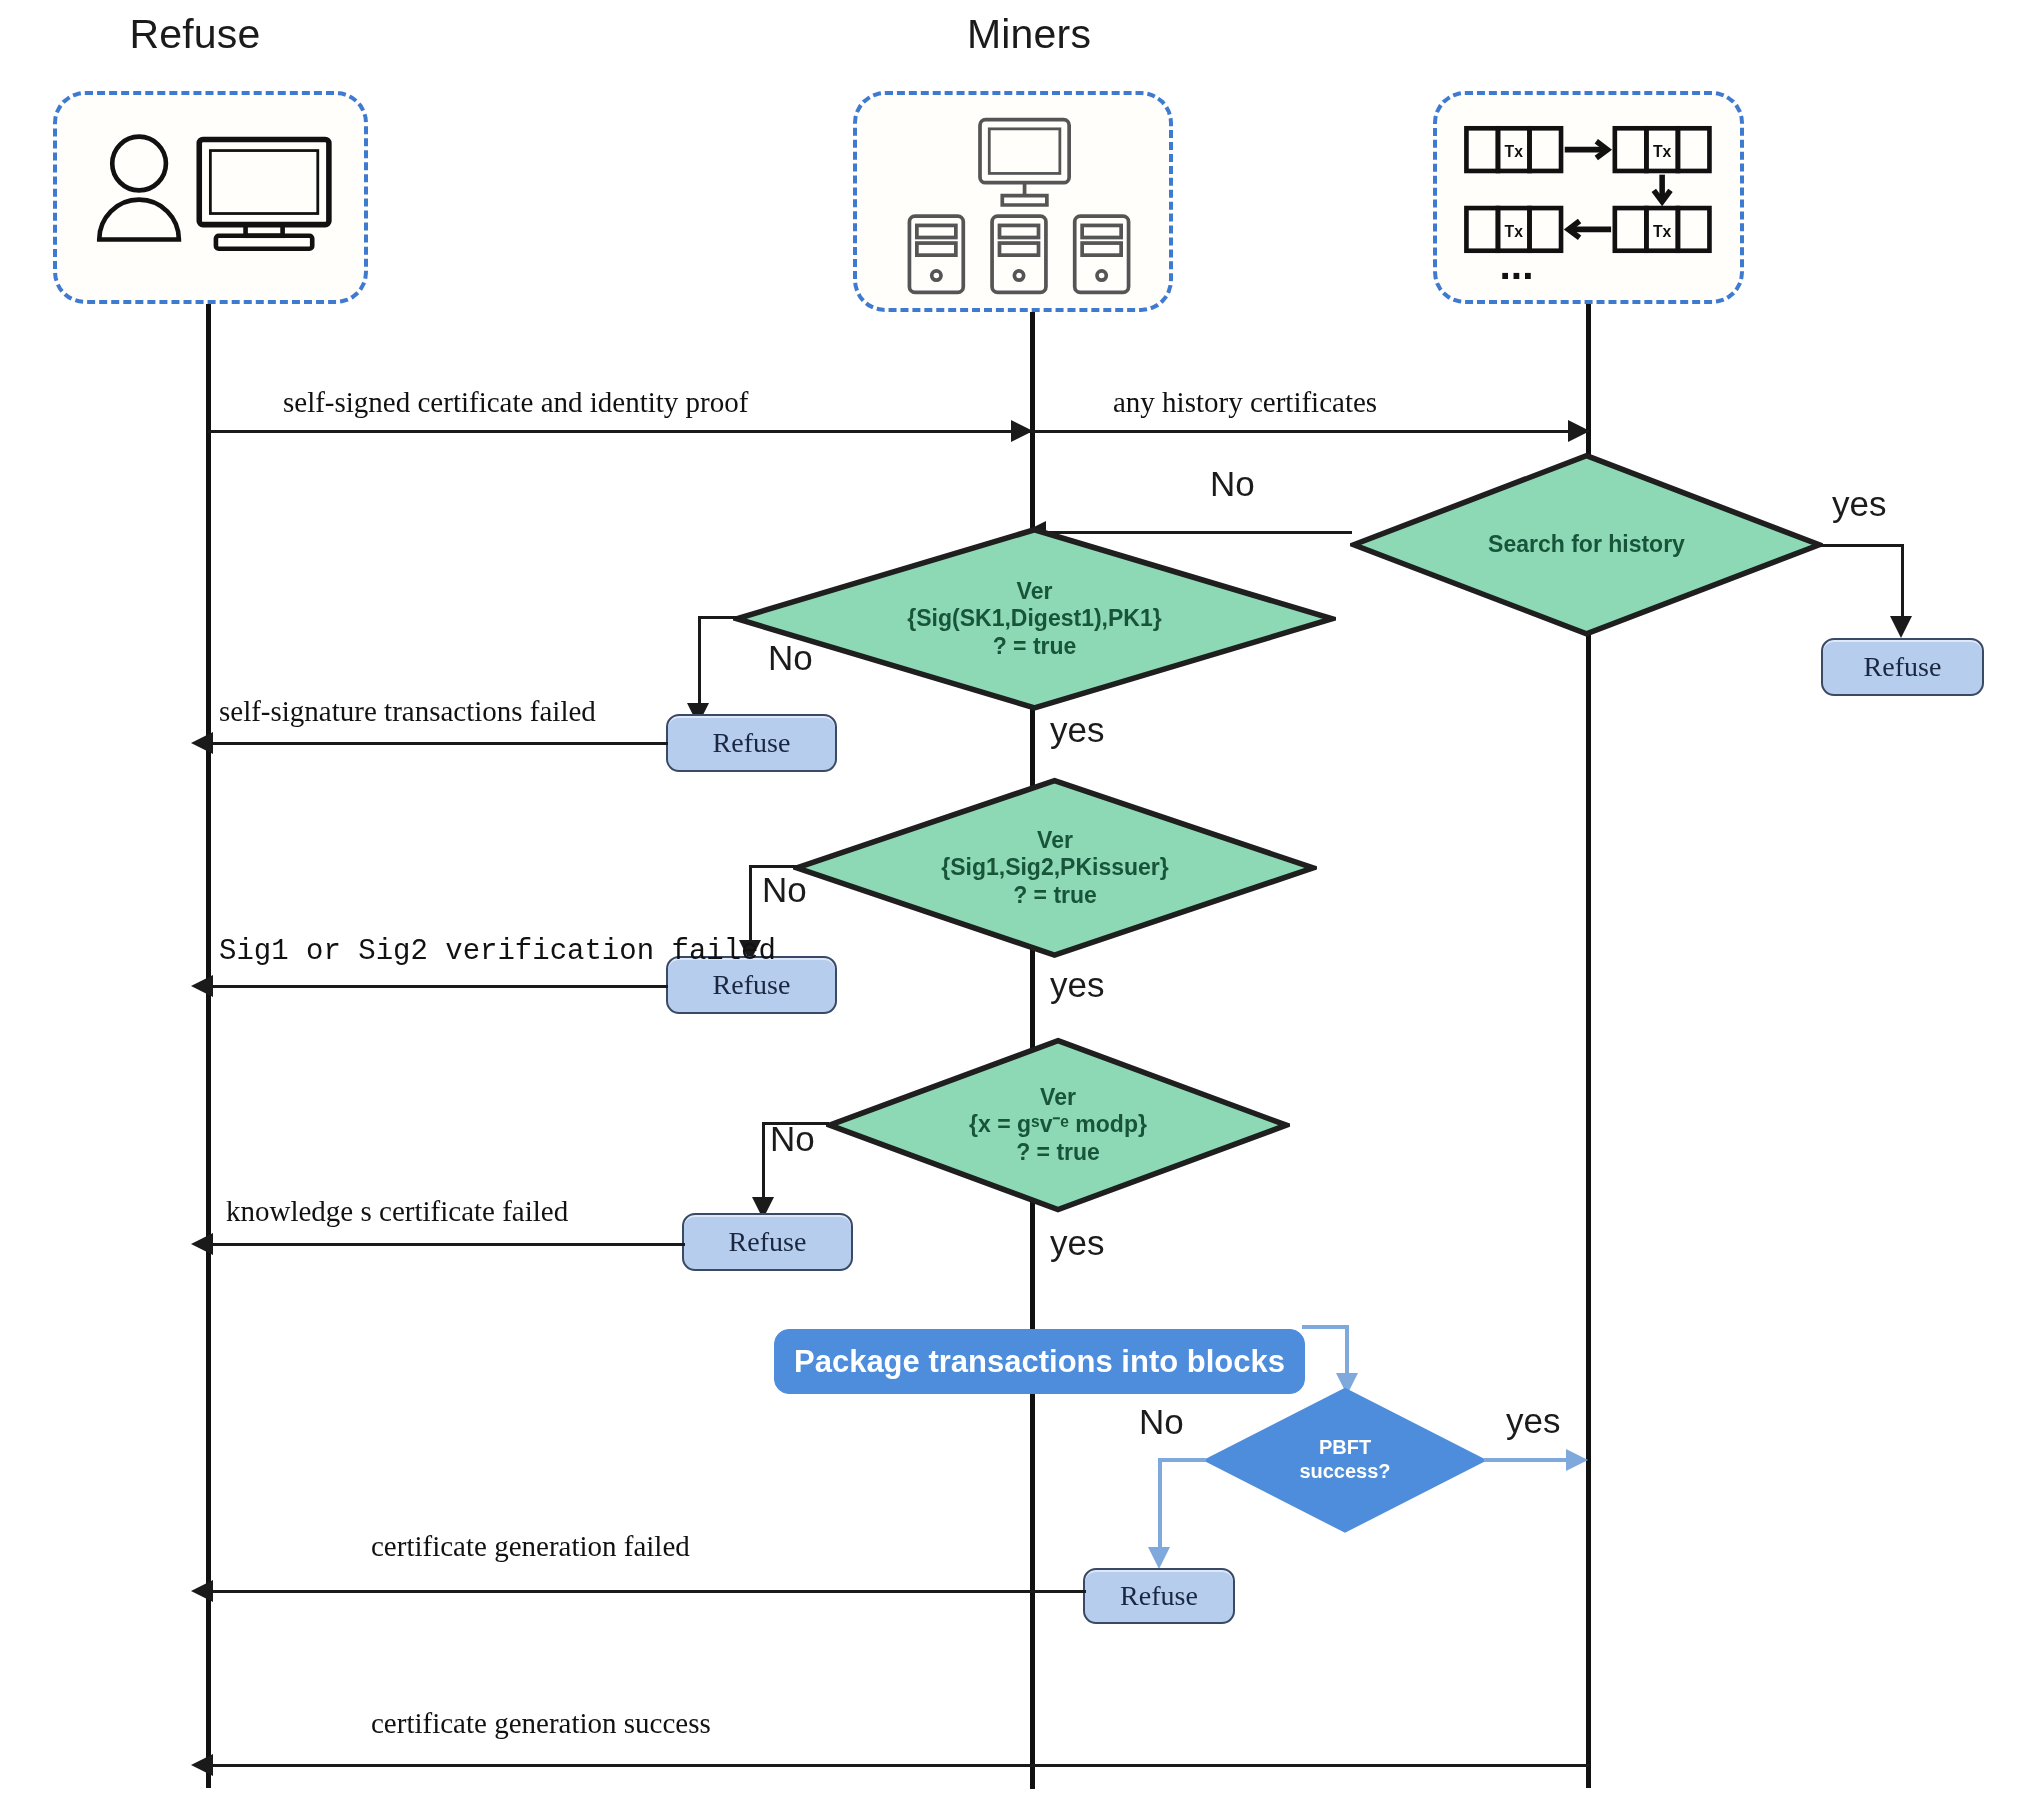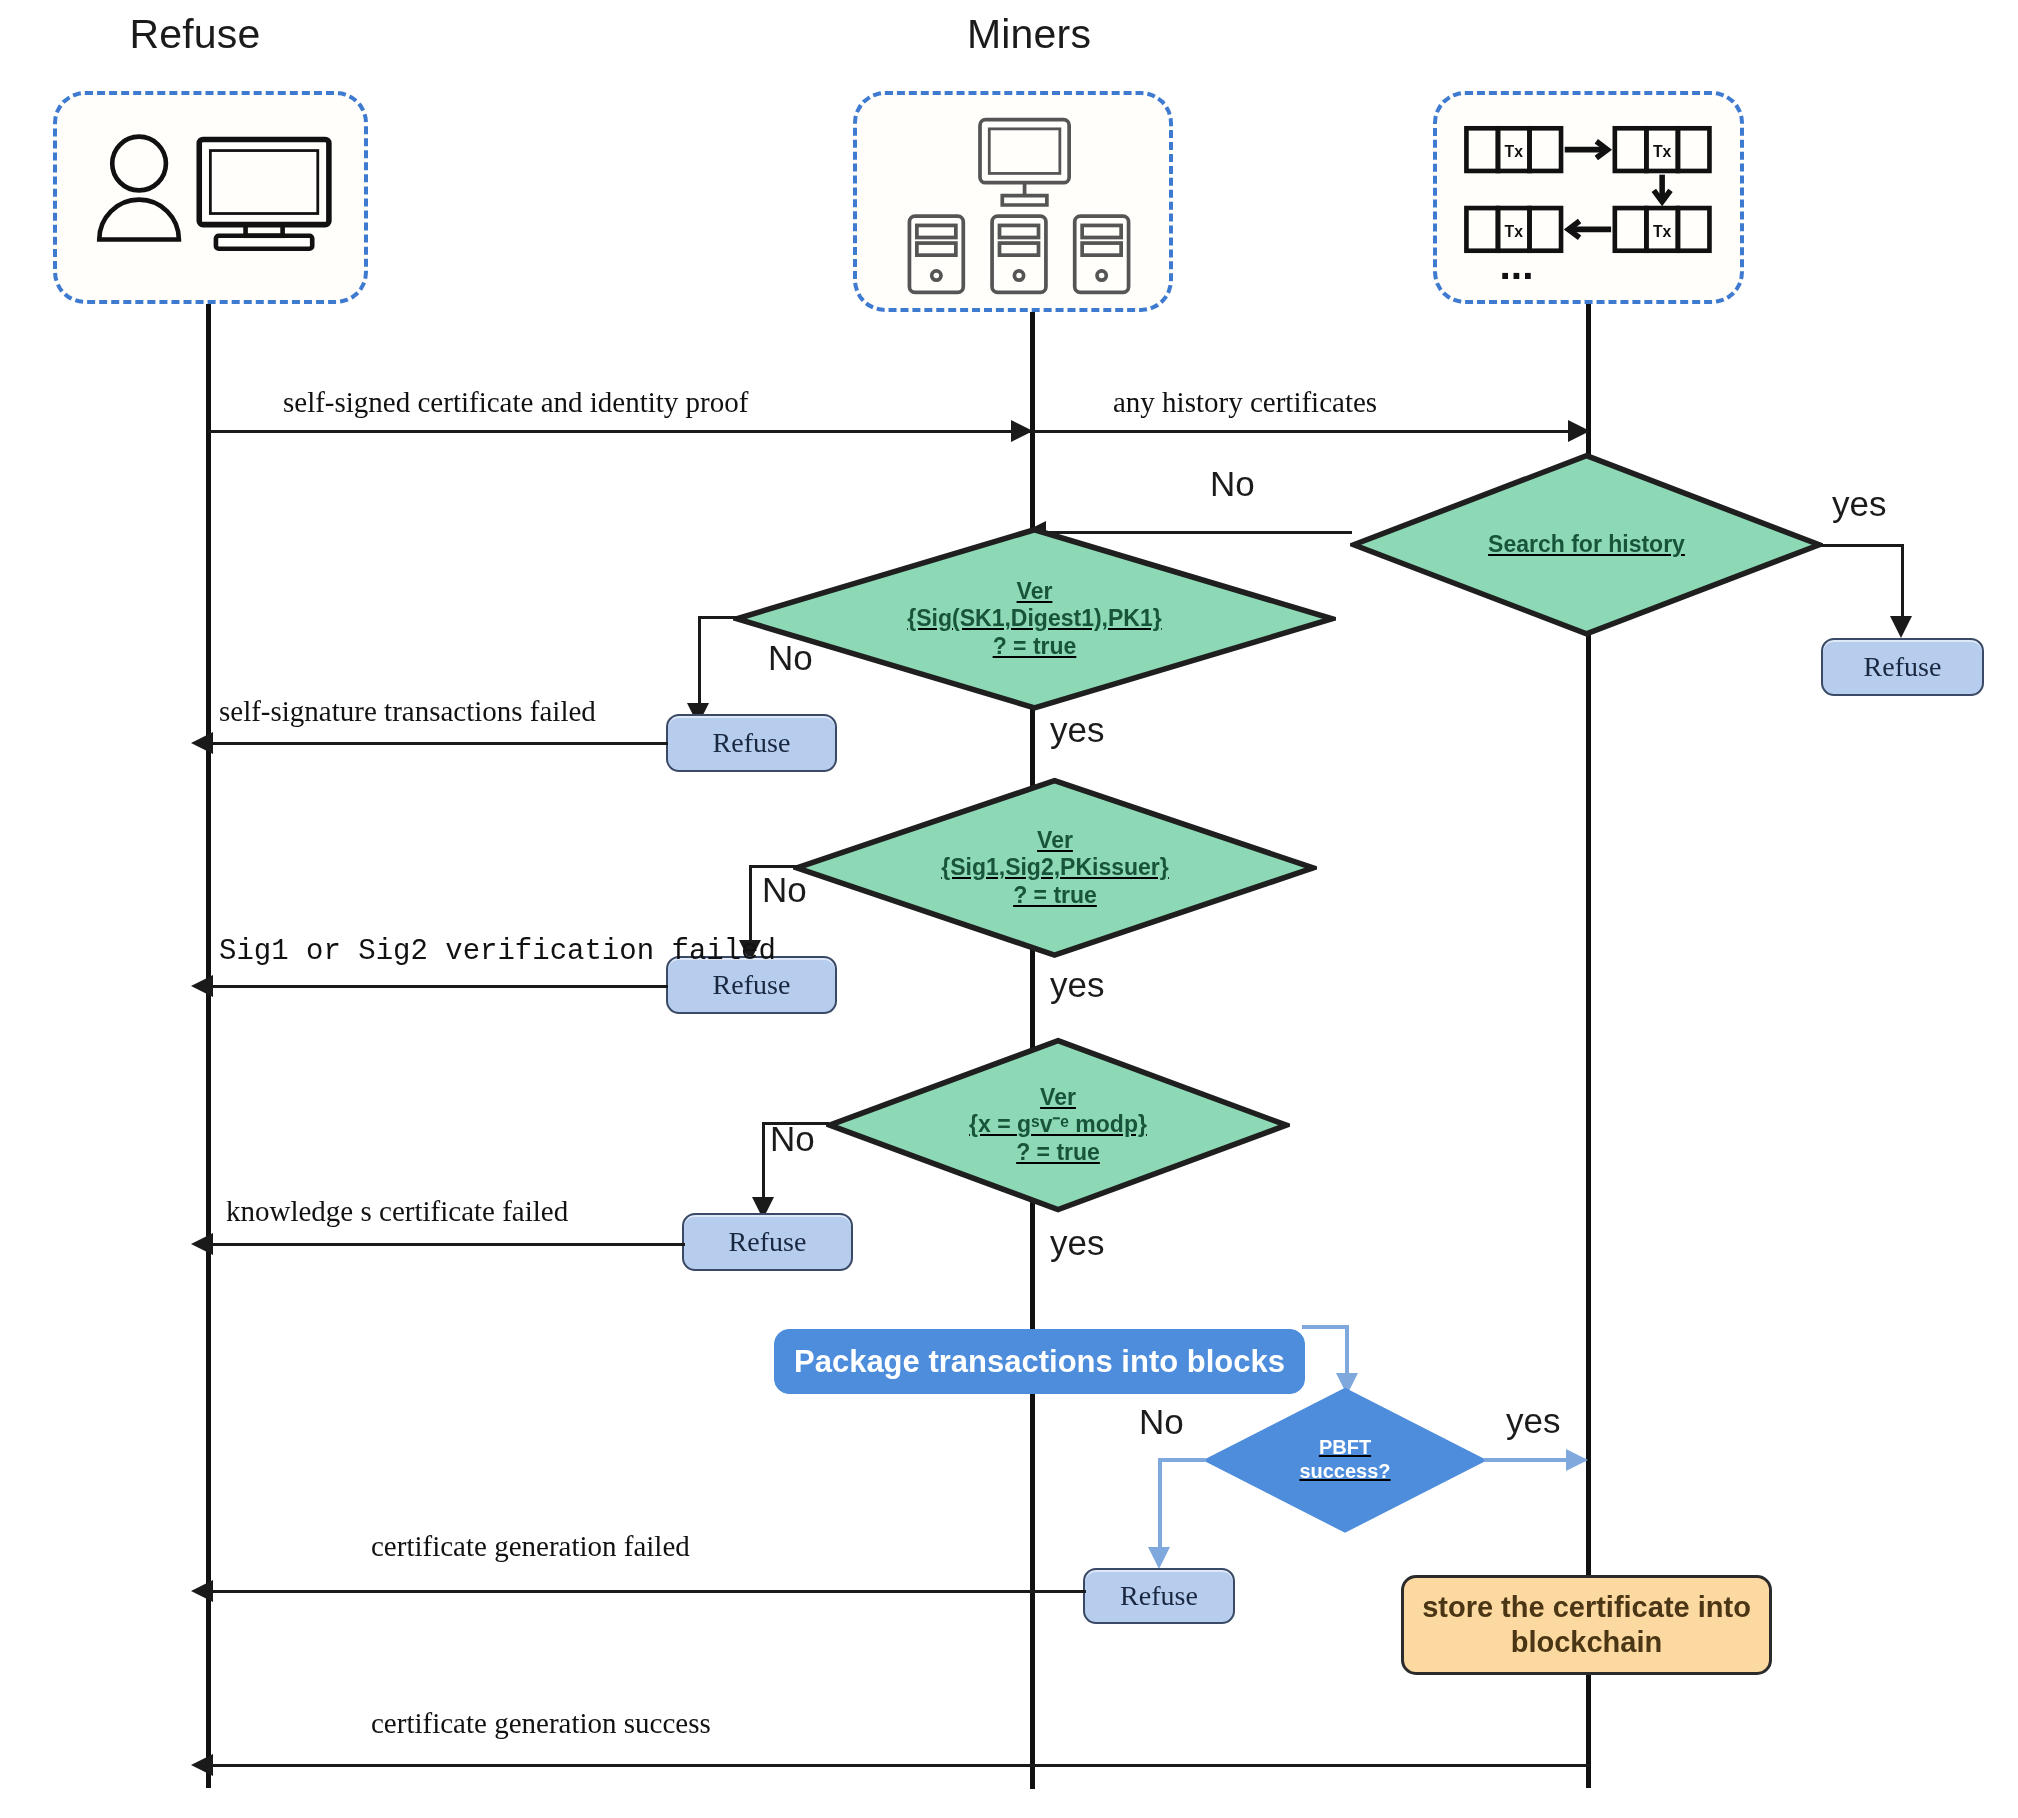--- a/index.html
+++ b/index.html
@@ -36,21 +36,21 @@
   .msg-label{
     position:absolute;font-family:"Liberation Serif",serif;
     font-size:29px;color:#111;white-space:nowrap;
   }
   .branch-label{
     position:absolute;font-family:"Liberation Sans",sans-serif;
     font-size:35px;color:#1b1b1b;white-space:nowrap;
   }
 
   
-  .diamond{position:absolute;display:flex;align-items:center;justify-content:center;text-decoration:underline;}
+  .diamond{position:absolute;display:flex;align-items:center;justify-content:center;}
   .diamond .shape{position:absolute;inset:0;}
   .diamond .dtext{
     position:relative;z-index:2;text-align:center;line-height:1.18;
     font-family:"Liberation Sans",sans-serif;font-weight:bold;
     pointer-events:none;
   }
   .diamond.green .dtext{font-size:23px;color:#18543a;}
   .diamond.blue .dtext{font-size:20px;color:#ffffff;}
   .diamond.green.wide .dtext{font-size:23px;}
 
@@ -273,25 +273,19 @@
     <span>Refuse</span>
   </div>
   <div class="branch-label" style="left:1506px;top:1401px;">yes</div>
   <div class="h-line blue" style="left:1484px;top:1458px;width:85px;"></div>
   <div class="arrow right blue" style="left:1566px;top:1449px;"></div>
 
   <div class="msg-label" style="left:371px;top:1530px;">certificate generation failed</div>
   <div class="h-line" style="left:210px;top:1590px;width:876px;"></div>
   <div class="arrow left" style="left:191px;top:1580px;"></div>
 
-  <div class="pbox store" style="left:1401px;top:1575px;width:371px;height:100px;">
-    <div>
-      <div>store the certificate into</div>
-      <div>blockchain</div>
-    </div>
-  </div>
 
   <div class="msg-label" style="left:371px;top:1707px;">certificate generation success</div>
   <div class="h-line" style="left:210px;top:1764px;width:1380px;"></div>
   <div class="arrow left" style="left:191px;top:1754px;"></div>
 
 </div>
 
 
 </body></html>

